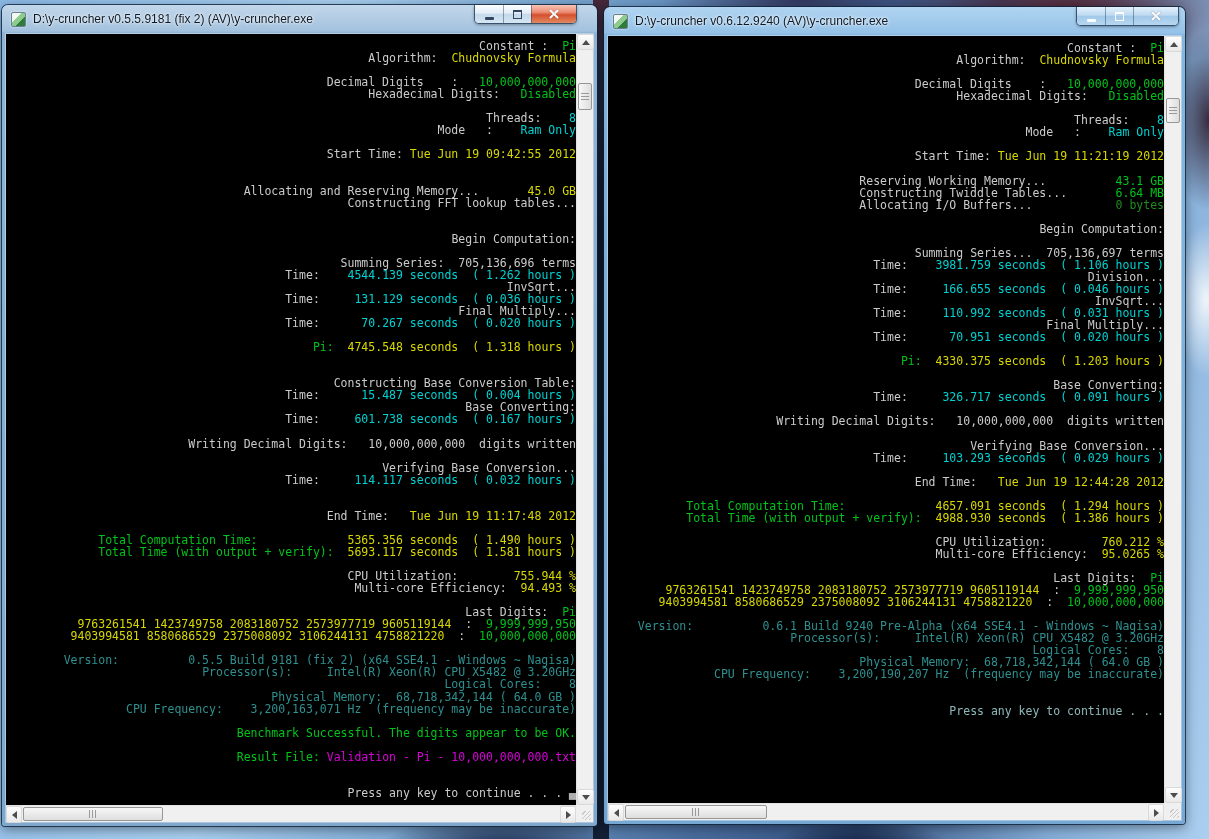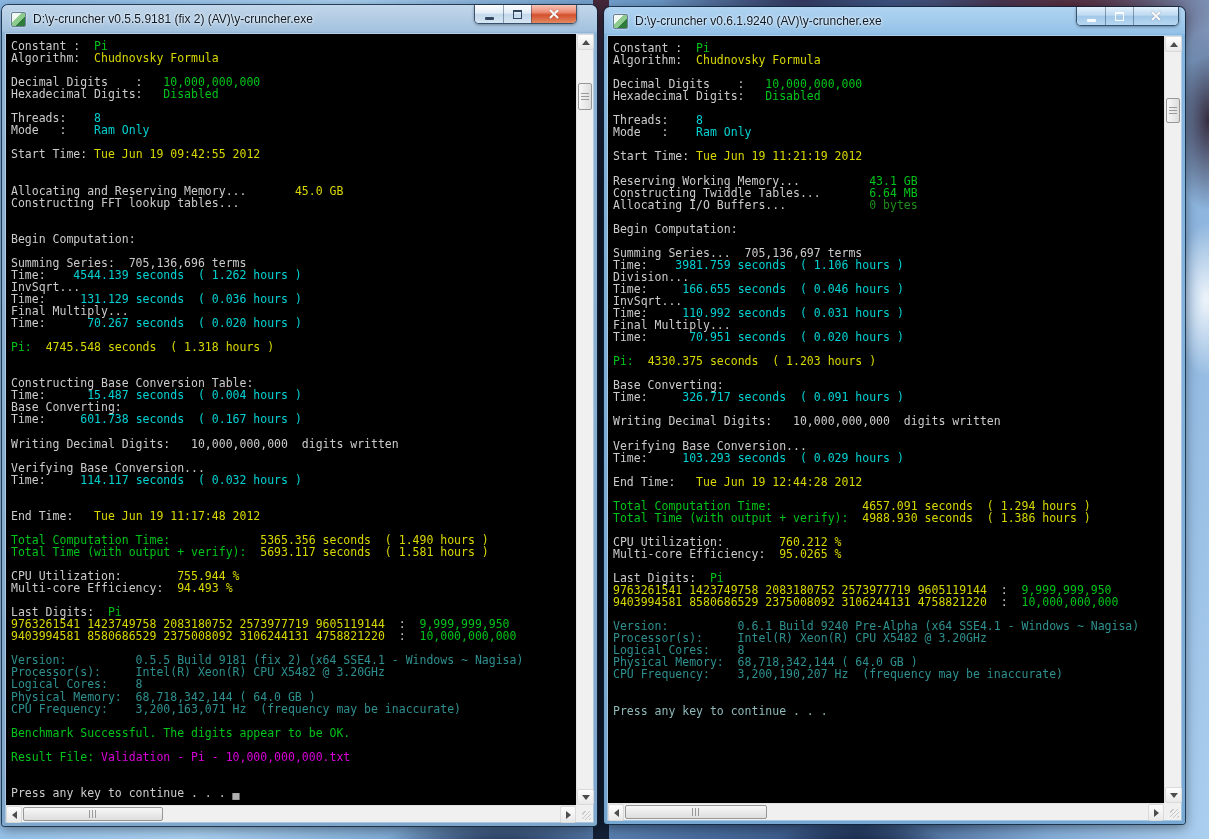--- a/index.html
+++ b/index.html
@@ -13,21 +13,21 @@
       radial-gradient(ellipse 55px 130px at 1209px 120px, rgba(40,20,35,.85), rgba(40,20,35,0) 70%),
       radial-gradient(ellipse 45px 110px at 1206px 300px, rgba(255,255,255,.85), rgba(255,255,255,0) 70%),
       radial-gradient(ellipse 170px 55px at 500px 850px, rgba(18,30,62,.95), rgba(18,30,62,0) 70%),
       radial-gradient(ellipse 130px 48px at 860px 852px, rgba(12,24,50,.95), rgba(12,24,50,0) 70%),
       linear-gradient(100deg,#8ab8e4 0%,#a8cff0 25%,#719ecb 45%,#486b9c 62%,#33507e 74%,#82abd6 88%,#abcfef 100%);
   }
   .gap-strip { position:absolute; left:593px; top:0; width:16px; height:100%; z-index:0;
     background:linear-gradient(180deg,#46283a 0px,#222a44 70px,#101a2e 220px,#0b1424 60%,#132036 100%); }
 
   .window { position:absolute; border-radius:6px 6px 3px 3px;
-    box-shadow:0 0 0 1px rgba(14,34,58,.8), 0 3px 12px rgba(0,0,0,.45); }
+    box-shadow:0 0 0 1px rgba(14,34,58,.8), 0 3px 12px rgba(0,0,0,.45);text-align:right; }
   .win-left  { left:2px;  top:5px; width:595px; height:821px; z-index:2;
     background:linear-gradient(180deg,#c2d7ea 0px,#a3c2de 26px,#8fb3d4 28px,#7fa7cb 100%); }
   .win-right { left:604px; top:7px; width:581px; height:817px; z-index:1;
     background:linear-gradient(180deg,#b0d4f1 0px,#95c2e8 26px,#85b6df 28px,#76a8d3 100%); }
 
   .titlebar { position:absolute; top:0; left:0; right:0; height:29px; }
   .app-icon { position:absolute; left:9px; top:7px; width:15px; height:15px; border:1px solid #6b7f92; border-radius:2px;
     background:linear-gradient(135deg,#f2f8f2 0 35%,#8ecb8e 35% 65%,#2e7d3a 65%); box-shadow:0 0 2px rgba(255,255,255,.8); }
   .window-title { position:absolute; left:31px; top:7px; font-size:12px; color:#0c1825; white-space:nowrap;
     text-shadow:0 0 4px rgba(255,255,255,.95), 0 0 2px rgba(255,255,255,.9); }
@@ -135,21 +135,21 @@
           <span class="t-right"></span>
         </div>
     </div>
     <div class="corner"></div>
   </div>
 </div>
 
 <div class="window win-right inactive">
   <div class="titlebar">
     <div class="app-icon"></div>
-    <div class="window-title">D:\y-cruncher v0.6.1.9240 (AV)\y-cruncher.exe</div>
+    <div class="window-title">D:\y-cruncher v0.6.12.9240 (AV)\y-cruncher.exe</div>
     <div class="controls">
       <div class="ctl">
           <span class="g-min"></span>
         </div>
       <div class="ctl">
           <span class="g-max"></span>
         </div>
       <div class="ctl ctl-close">
           <span class="g-close"></span>
         </div>

